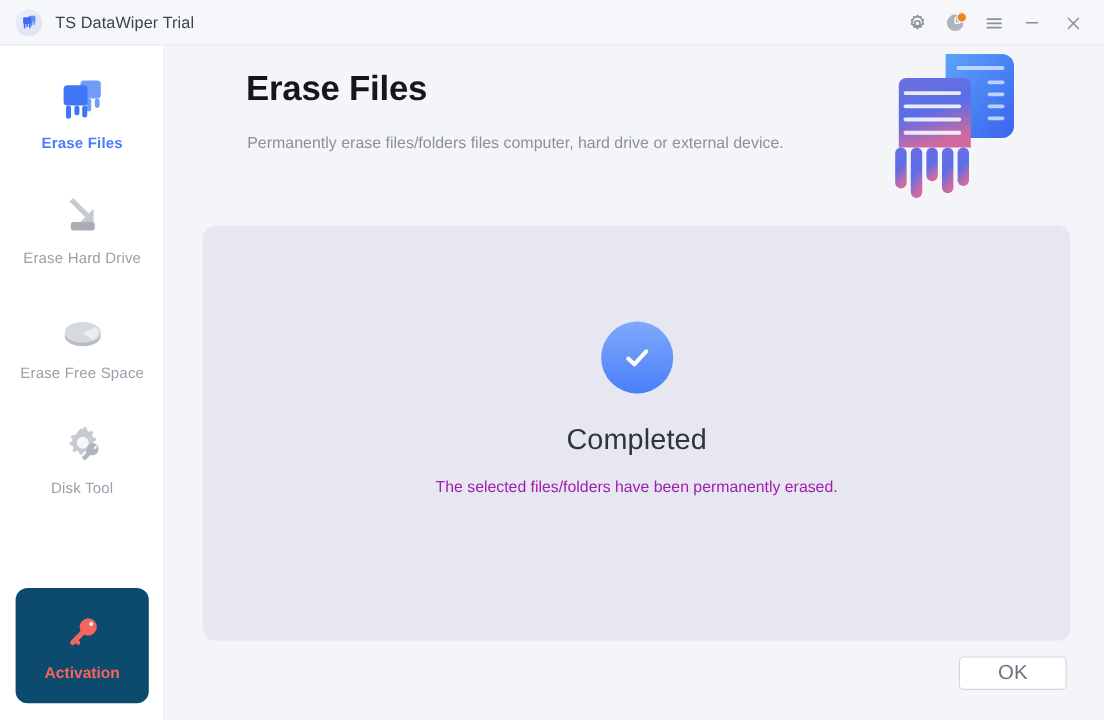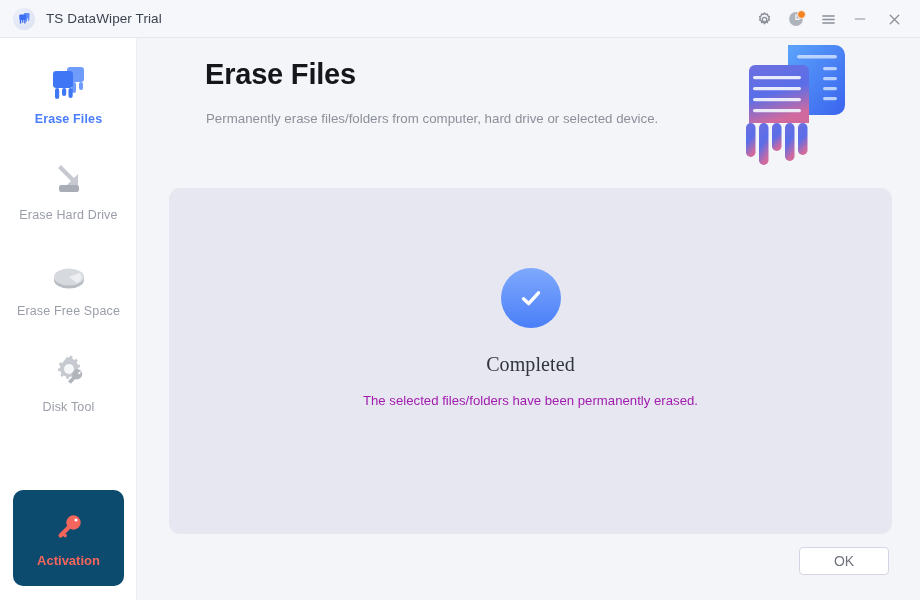--- a/index.html
+++ b/index.html
@@ -173,38 +173,37 @@
     align-items: center;
   }
   .check-circle {
     width: 60px; height: 60px;
     border-radius: 50%;
     background: linear-gradient(180deg, #7fa9fd 0%, #4a7ff8 100%);
     display: flex; align-items: center; justify-content: center;
   }
   .result-title {
     margin-top: 25px;
-    font-size: 20px;
+    font-size: 24px;
     color: #30343c;
     letter-spacing: .1px;
-    font-family: Liberation Serif, serif;
   }
   .result-desc {
     margin-top: 17px;
     font-size: 13.2px;
     color: #a21caf;
   }
   .ok-button {
     position: absolute;
     left: 662px; top: 509px;
     width: 90px; height: 28px;
     background: #ffffff;
     border: 1px solid #d3d6e2;
     border-radius: 4px;
-    font-size: 14px;
+    font-size: 17px;
     color: #6f737d;
     font-family: "Liberation Sans", sans-serif;
     display: flex; align-items: center; justify-content: center;
     cursor: default;
     padding: 0;
   }
 </style>
 </head>
 <body>
 
@@ -316,21 +315,21 @@
           <path d="M10.8 22.2 L13.2 24.6" stroke="#f4655c" stroke-width="3.4" stroke-linecap="round"></path>
         </svg>
       </div>
       <div class="activation-label">Activation</div>
     </div>
   </div>
 
   <div class="main">
 
     <div class="page-title">Erase Files</div>
-    <div class="page-subtitle">Permanently erase files/folders from computer, hard drive or selected device.</div>
+    <div class="page-subtitle">Permanently erase files/folders files computer, hard drive or external device.</div>
 
     <div class="hero-illustration">
       <svg width="135" height="145" viewBox="0 0 135 145">
         <defs>
           <linearGradient id="gBlue" x1="0" y1="0" x2="1" y2="1">
             <stop offset="0%" stop-color="#5ba4fb"></stop>
             <stop offset="100%" stop-color="#3a63ee"></stop>
           </linearGradient>
           <linearGradient id="gPurple" x1="0" y1="0" x2=".3" y2="1">
             <stop offset="0%" stop-color="#6c6fe0"></stop>

